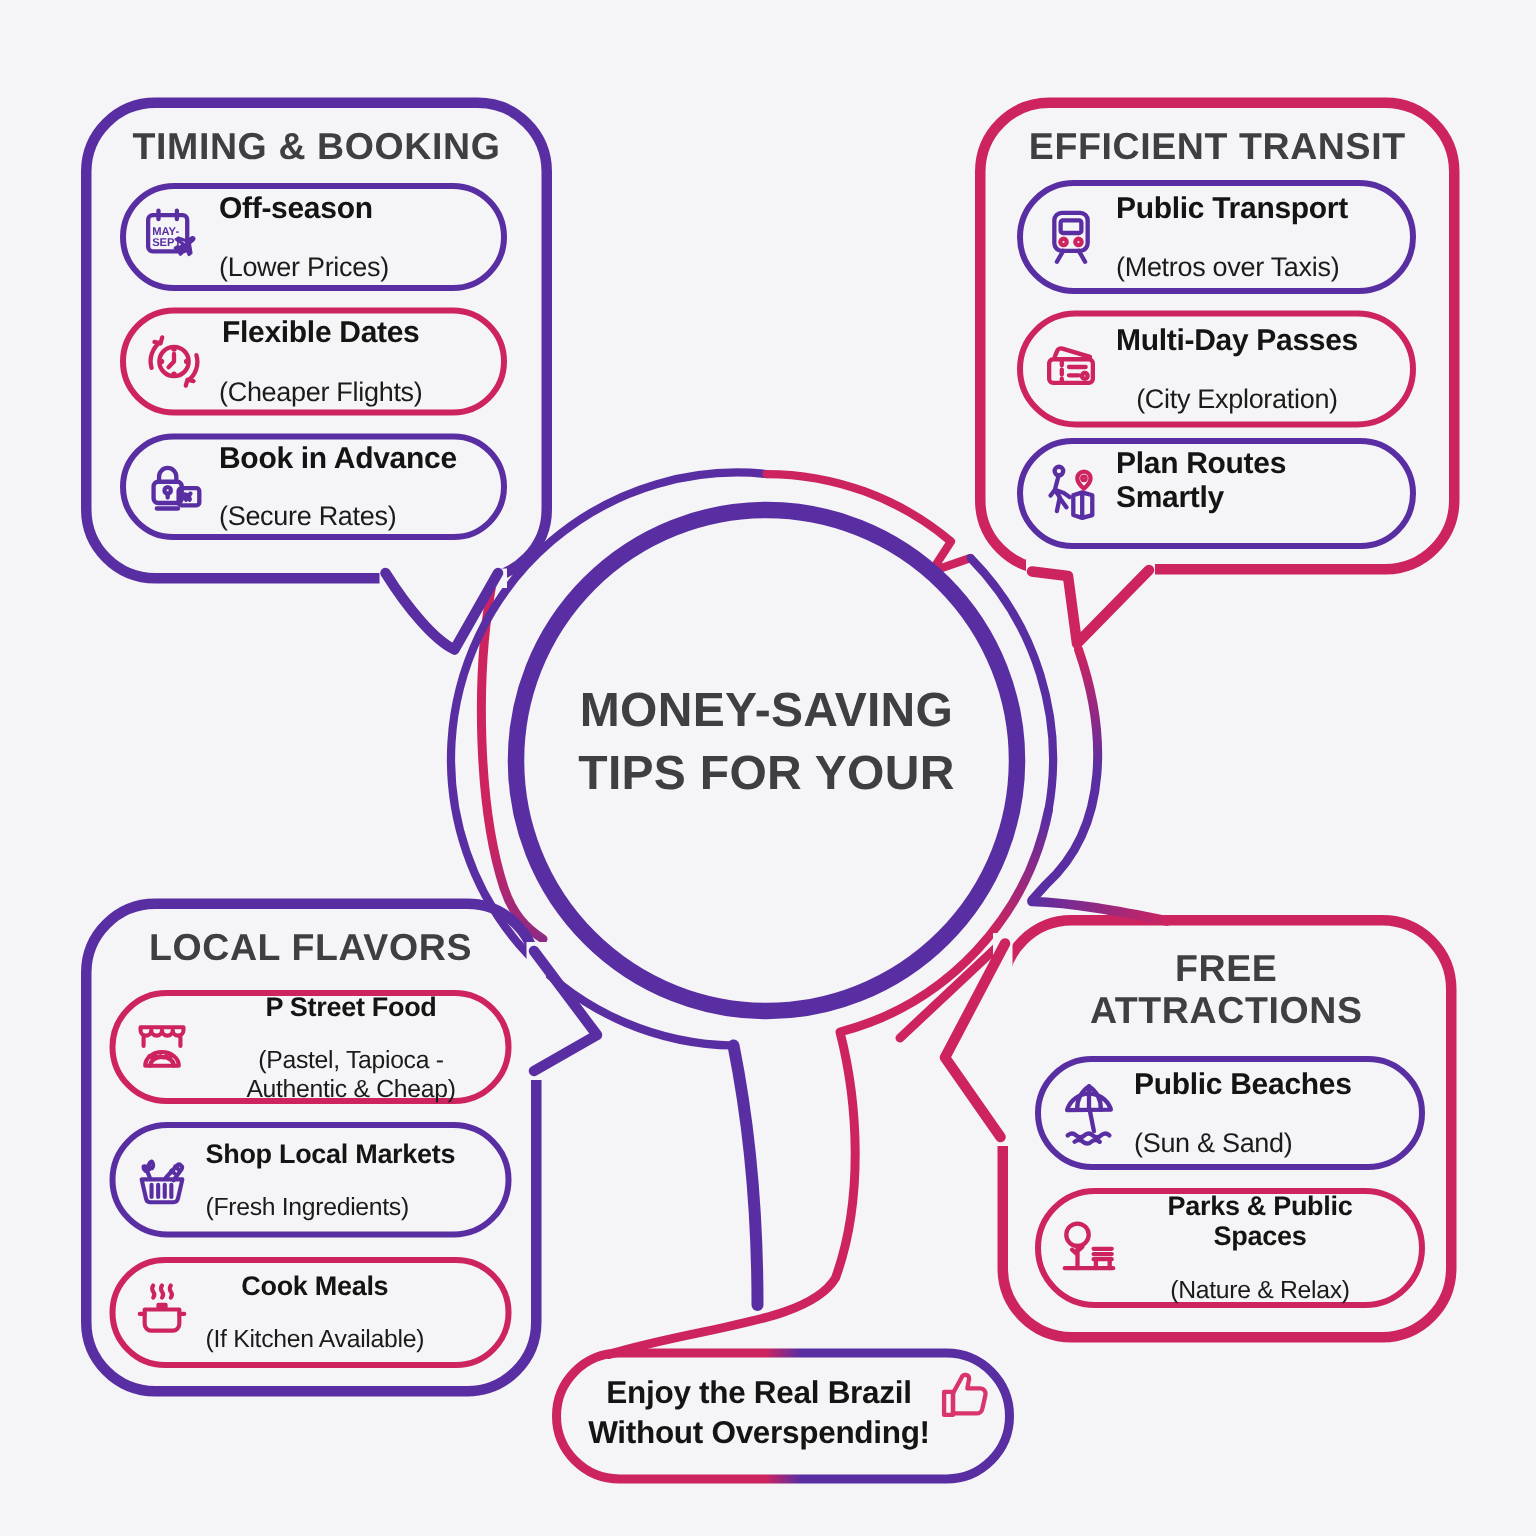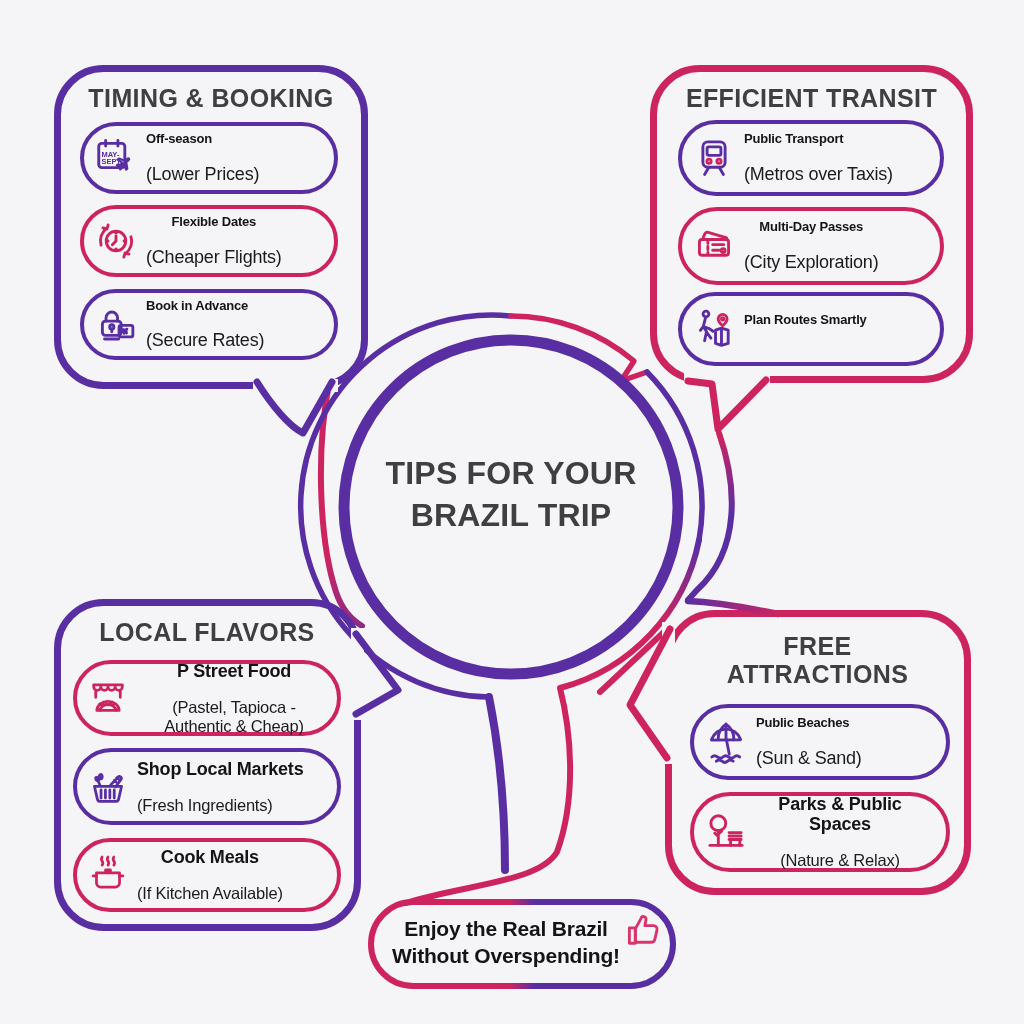--- a/index.html
+++ b/index.html
@@ -6,21 +6,21 @@
   .stage{position:relative;width:1024px;height:1024px;background:#f5f4f6;overflow:hidden;
          font-family:"Liberation Sans","DejaVu Sans",sans-serif;}
   .art{position:absolute;left:0;top:0;width:1024px;height:1024px;}
   .abs{position:absolute;box-sizing:border-box;}
   .boxhdr{font-weight:800;font-size:25px;letter-spacing:.4px;color:#3f3f41;text-align:center;line-height:1.12;}
   .pill{position:absolute;box-sizing:border-box;border-radius:999px;border:4.5px solid #5a2ea3;
         display:flex;align-items:center;gap:7px;padding:0 6px 0 9px;}
   .pill.crimson{border-color:#cd2460;text-align:center;}
   .ic{flex:none;}
   .txt{min-width:0;}
-  .ttl{font-weight:700;font-size:13px;line-height:1.12;color:#141414;letter-spacing:-.2px;}
+  .ttl{font-weight:700;font-size:20px;line-height:1.12;color:#141414;letter-spacing:-.2px;}
   .sub{font-weight:400;font-size:18px;line-height:1.12;color:#1b1b1b;letter-spacing:-.2px;margin-top:17px;}
   .compact .ttl{font-size:18px;}
   .compact .sub{font-size:16.5px;}
   .center-title{position:absolute;left:361px;top:452px;width:300px;text-align:center;}
   .center-title span{display:block;font-weight:800;font-size:32px;line-height:42px;color:#3f3f41;letter-spacing:.2px;}
   .footer-text{position:absolute;left:388px;top:915px;width:236px;text-align:center;}
   .footer-text span{display:block;font-weight:700;font-size:21px;line-height:27px;color:#141414;letter-spacing:-.2px;}
   svg.lineart *{vector-effect:none;}
   .sp{stroke:#5a2ea3;}
   .sc{stroke:#cd2460;}
@@ -287,22 +287,22 @@
         <path d="M13.6 12.3h6.3M13.6 14.1h6.3M13.6 15.9h6.3M14.4 15.9V19M19.2 15.9V19"></path>
       </g>
     </svg>
     <div class="txt" style="max-width:168px">
       <div class="ttl">Parks &amp; Public Spaces</div>
       <div class="sub">(Nature &amp; Relax)</div>
     </div>
   </div>
 
   <div class="center-title">
+    <span>MONEY-SAVING</span>
     <span>TIPS FOR YOUR</span>
-    <span>BRAZIL TRIP</span>
   </div>
 
   <div class="footer-text">
     <span>Enjoy the Real Brazil</span>
     <span>Without Overspending!</span>
   </div>
   <svg class="abs icon-svg" style="left:620px;top:908px;" width="46" height="46" viewBox="0 0 24 24" stroke-width="1.5">
     <g stroke="#d9346c">
       <path d="M8 10.9l3-5.5c.3-1.5 2.7-1.1 2.6.5l-.6 3.3h4.5c1.2 0 2 1.1 1.8 2.2l-1.1 4.9c-.2 1-1.1 1.6-2 1.6H8z"></path>
       <path d="M8 10.4H4.9v8H8z"></path>

